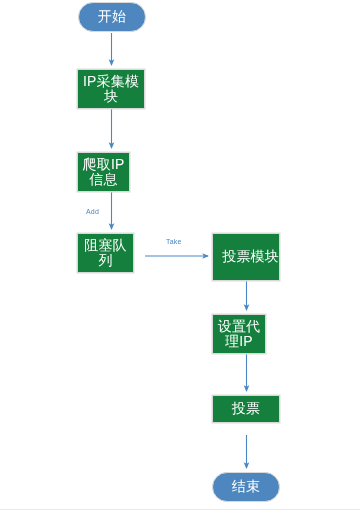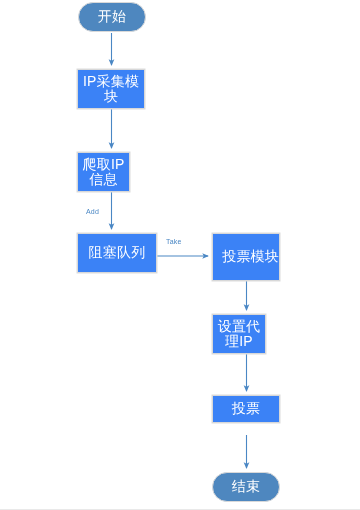--- a/index.html
+++ b/index.html
@@ -20,21 +20,21 @@
     align-items:center;
     justify-content:center;
     color:#ffffff;
     font-size:14px;
     letter-spacing:0.2px;
     text-align:center;
     line-height:1.1;
     user-select:none;
   }
   .node.process{
-    background:#3b82f6;
+    background:#15803d;
     border:1px solid #d8d8d8;
     box-shadow:0 0 0 0.5px #dcdcdc;
   }
   .node.terminal{
     background:#4E87BF;
     border-radius:999px;
     border:1px solid #d9d9d9;
   }
   .edge-label{
     position:absolute;
@@ -83,21 +83,21 @@
   </div>
 
   <div class="node process" style="left:77px;top:69px;width:68px;height:40px;">
     <span>IP采集模块</span>
   </div>
 
   <div class="node process" style="left:77px;top:152px;width:53px;height:40px;">
     <span>爬取IP信息</span>
   </div>
 
-  <div class="node process" style="left:77px;top:233px;width:80px;height:40px;justify-content:center;">
+  <div class="node process" style="left:77px;top:233px;width:57px;height:40px;justify-content:center;">
     <span>阻塞队列</span>
   </div>
 
   <div class="node process" style="left:212px;top:233px;width:68px;height:48px;justify-content:flex-end;">
     <span>投票模块</span>
   </div>
 
   <div class="node process" style="left:212px;top:314px;width:54px;height:40px;">
     <span>设置代理IP</span>
   </div>

